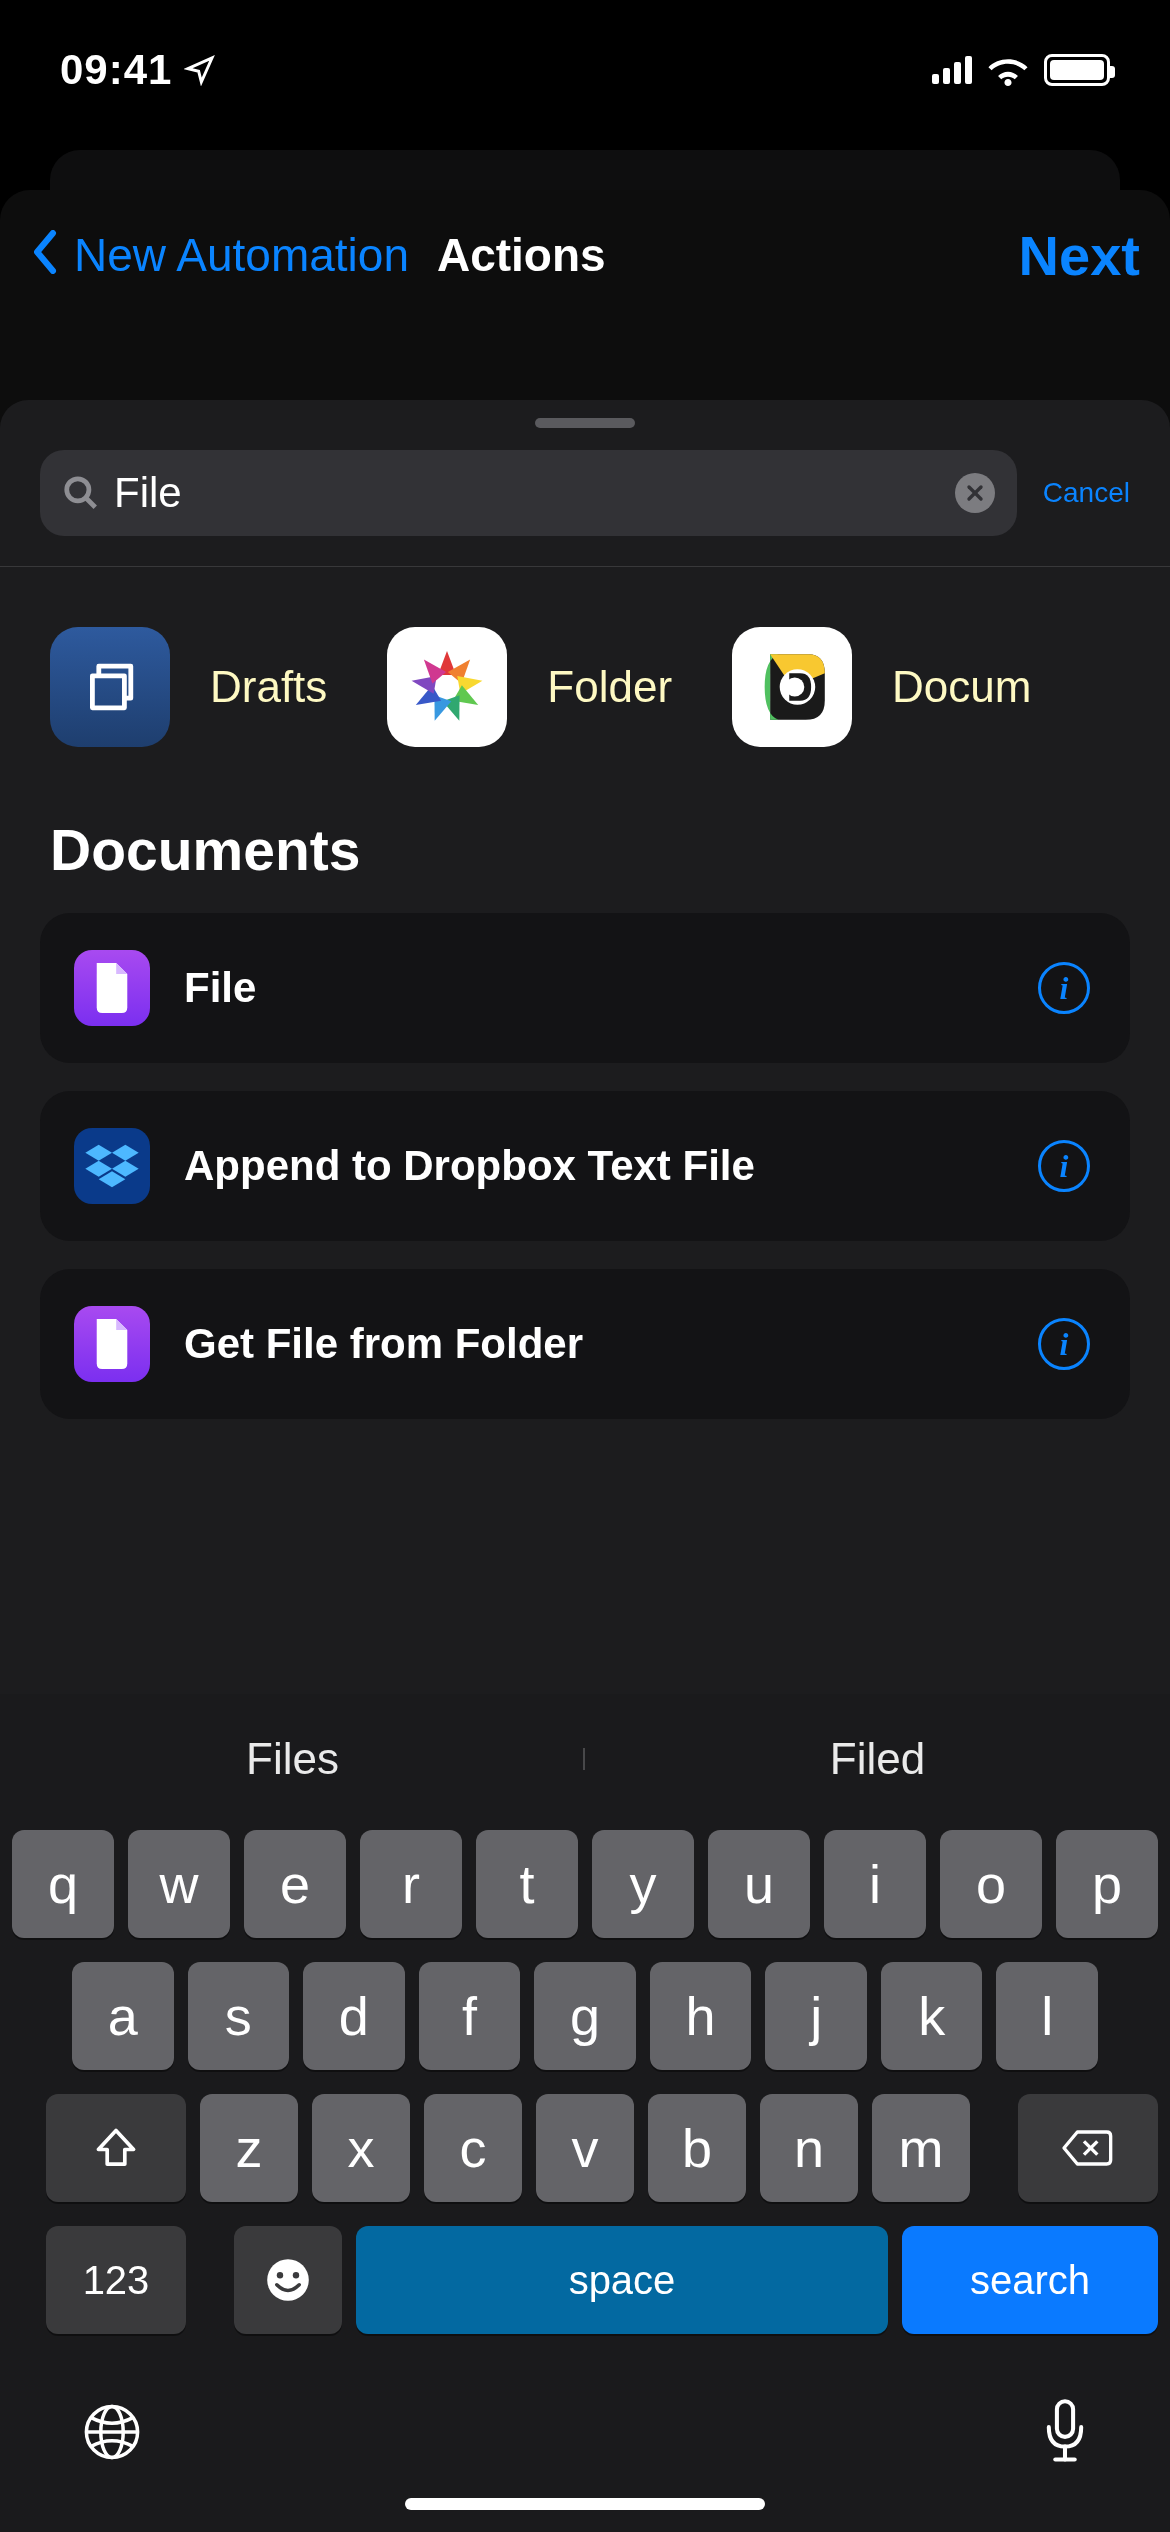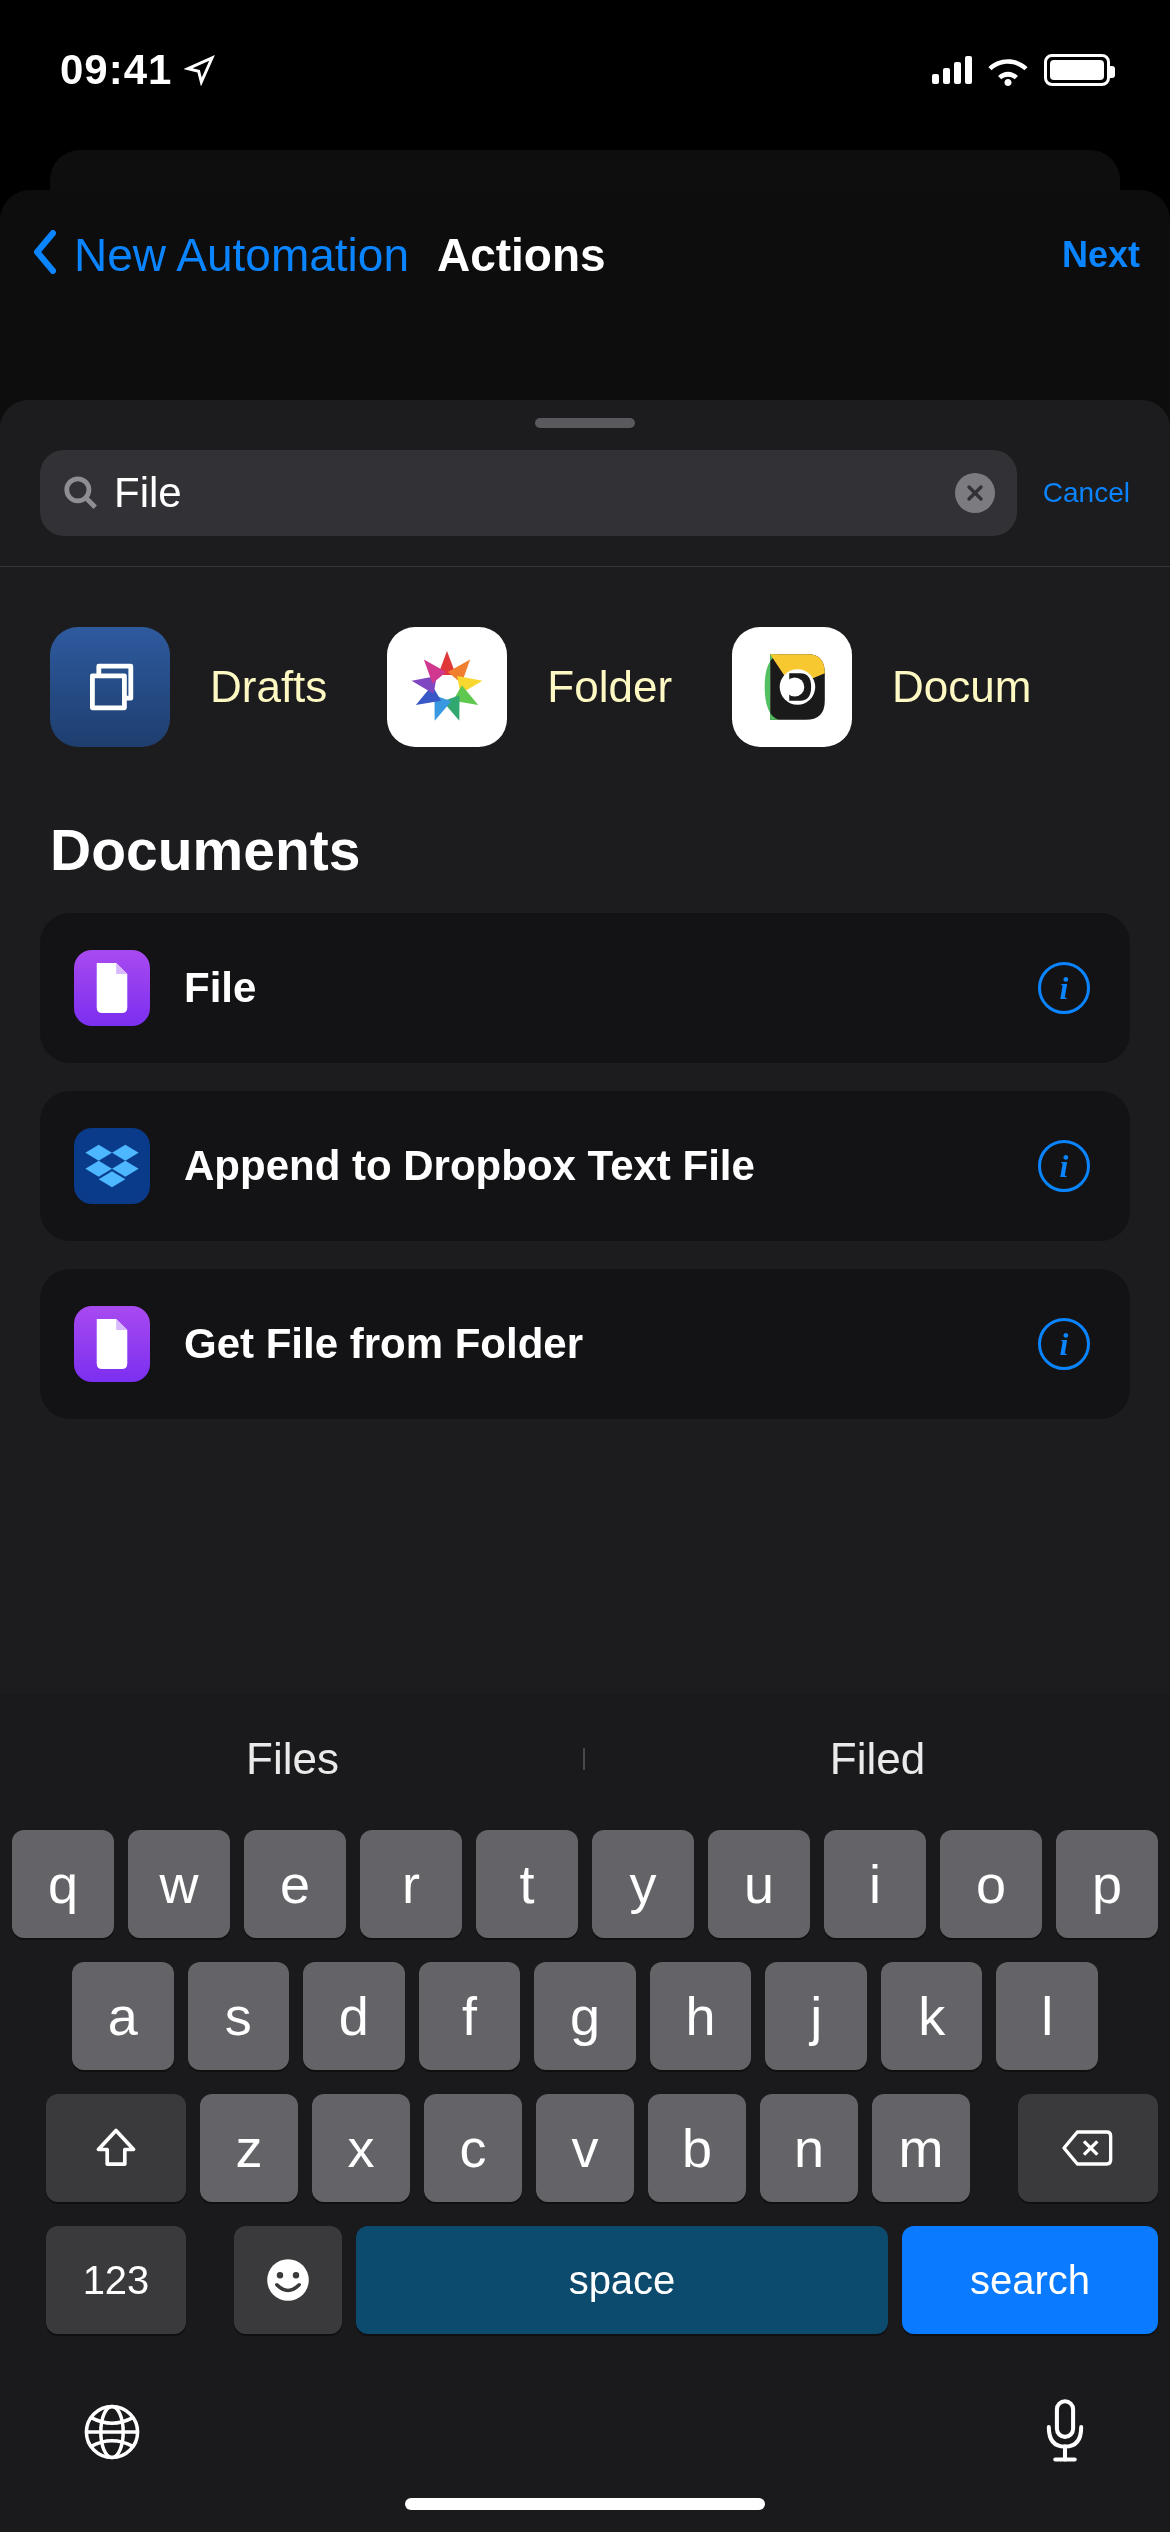--- a/index.html
+++ b/index.html
@@ -121,21 +121,21 @@
   }
   .nav-title {
     color: #fff;
     font-size: 46px;
     font-weight: 700;
     margin-left: 18px;
   }
   .nav-spacer { flex: 1; }
   .nav-next {
     color: #0a84ff;
-    font-size: 36px;
+    font-size: 56px;
     font-weight: 600;
   }
 
   
   .search-sheet {
     position: absolute;
     top: 400px;
     left: 0;
     right: 0;
     bottom: 0;
@@ -331,21 +331,21 @@
     flex: 1;
   }
   .key-dark {
     background: #3a3a3c;
     margin-left: 34px;
   }
   .key-fixed { flex: 0 0 auto; }
   .shift-key, .del-key { width: 140px; }
   .num-key { width: 140px; }
   .emoji-key { width: 108px; font-size: 44px; }
-  .space-key { flex: 1; font-size: 40px; background: #0c4a6e; }
+  .space-key { flex: 1; font-size: 40px; background: #0369a1; }
   .search-key {
     width: 256px;
     background: #0a7aff;
     font-size: 40px;
   }
   .row2 { padding: 0 60px; }
 
   .bottom-bar {
     display: flex;
     justify-content: space-between;

